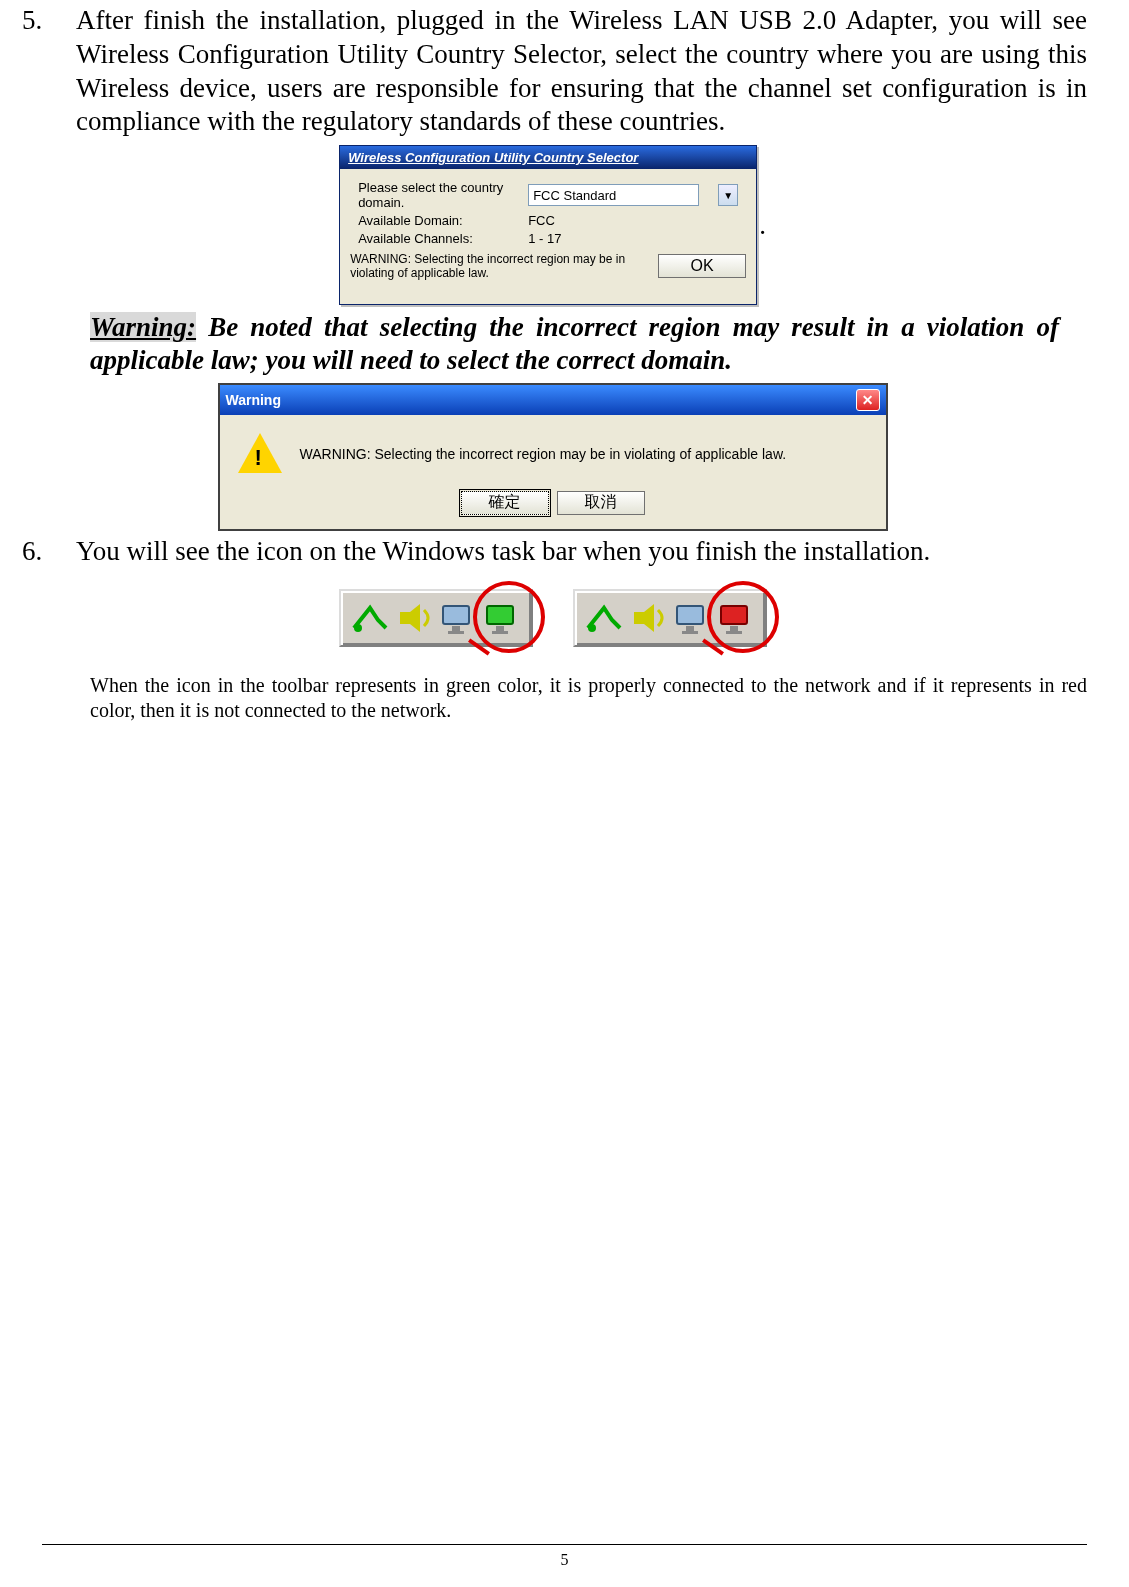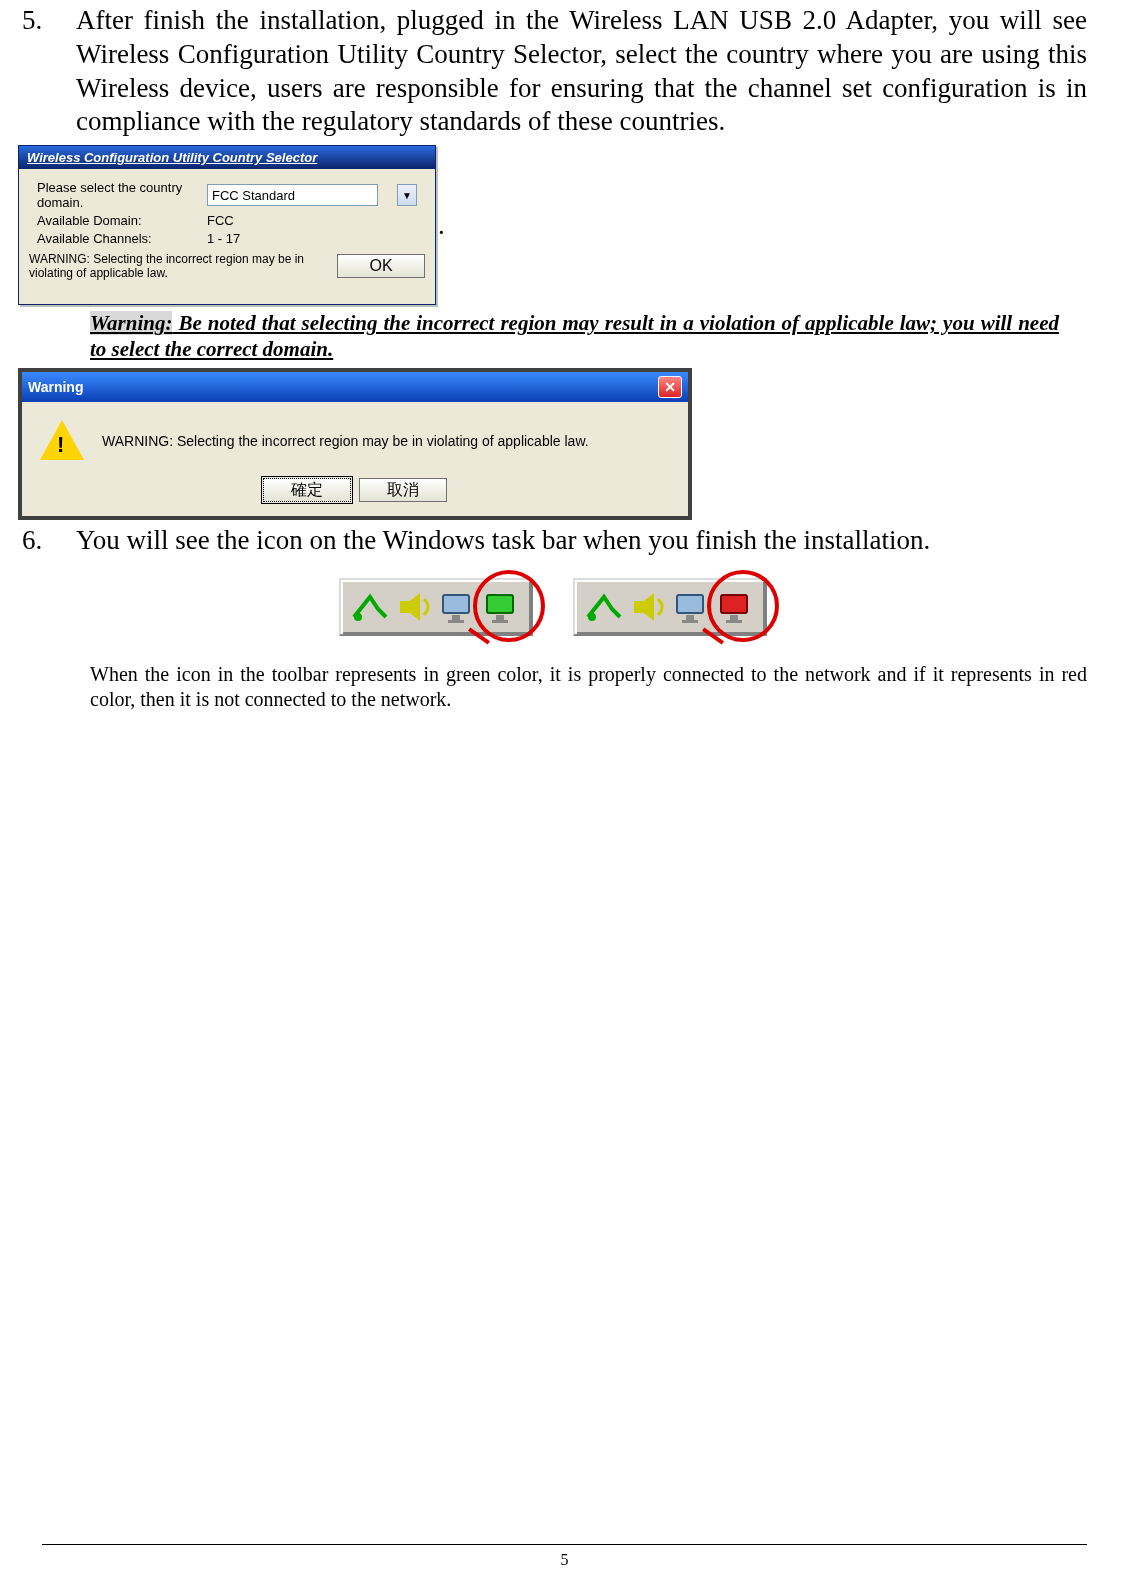--- a/index.html
+++ b/index.html
@@ -8,21 +8,21 @@
     height:1587px;
     position:relative;
     font-family:"Times New Roman",Times,serif;
     color:#000;
     box-sizing:border-box;
     padding:0 42px 0 18px;
   }
   .ol-item{display:flex;font-size:27px;line-height:1.25;}
   .ol-num{width:54px;flex:none;text-align:left;padding-left:4px;}
   .ol-body{flex:1;text-align:justify;}
-  .center-block{display:flex;margin:6px 0 4px 0;}
+  .center-block{display:flex;justify-content:center;margin:6px 0 4px 0;}
   .dlg{
     width:416px;
     background:#ece9d8;
     border:1px solid #0a246a;
     box-shadow:2px 2px 0 rgba(0,0,0,.25);
     font-family:Tahoma,Arial,sans-serif;
     font-size:13px;
   }
   .dlg-title{
     background:linear-gradient(to bottom,#2a6bdf 0%,#0a246a 100%);
@@ -56,25 +56,25 @@
   .dlg-warn{font-size:12px;flex:1;}
   .winbtn{
     min-width:70px;height:22px;
     border:1px solid #707070;
     background:linear-gradient(#fff,#e3e3d5);
     font-family:Tahoma,Arial,sans-serif;font-size:16px;
     display:inline-flex;align-items:center;justify-content:center;
     padding:0 8px;
   }
   .after-dot{font-size:27px;line-height:160px;margin-left:2px;}
-  .warn-para{margin:6px 28px 2px 72px;font-size:21px;line-height:1.22;text-align:justify;font-style:italic;font-weight:bold;text-decoration:underline;}
+  .warn-para{margin:6px 28px 2px 72px;font-size:27px;line-height:1.22;text-align:justify;font-style:italic;font-weight:bold;}
   .warn-key{background:#d9d9d9;font-style:italic;font-weight:bold;text-decoration:underline;}
   .msgbox{
     width:666px;
-    border:4px solid #404040;
+    border:2px solid #404040;
     background:#ece9d8;
     font-family:Tahoma,Arial,sans-serif;
     font-size:14px;
   }
   .msg-title{
     background:linear-gradient(to bottom,#3b8bff 0%,#0a3fb5 100%);
     color:#fff;font-weight:bold;
     padding:4px 6px;
     display:flex;justify-content:space-between;align-items:center;
   }

